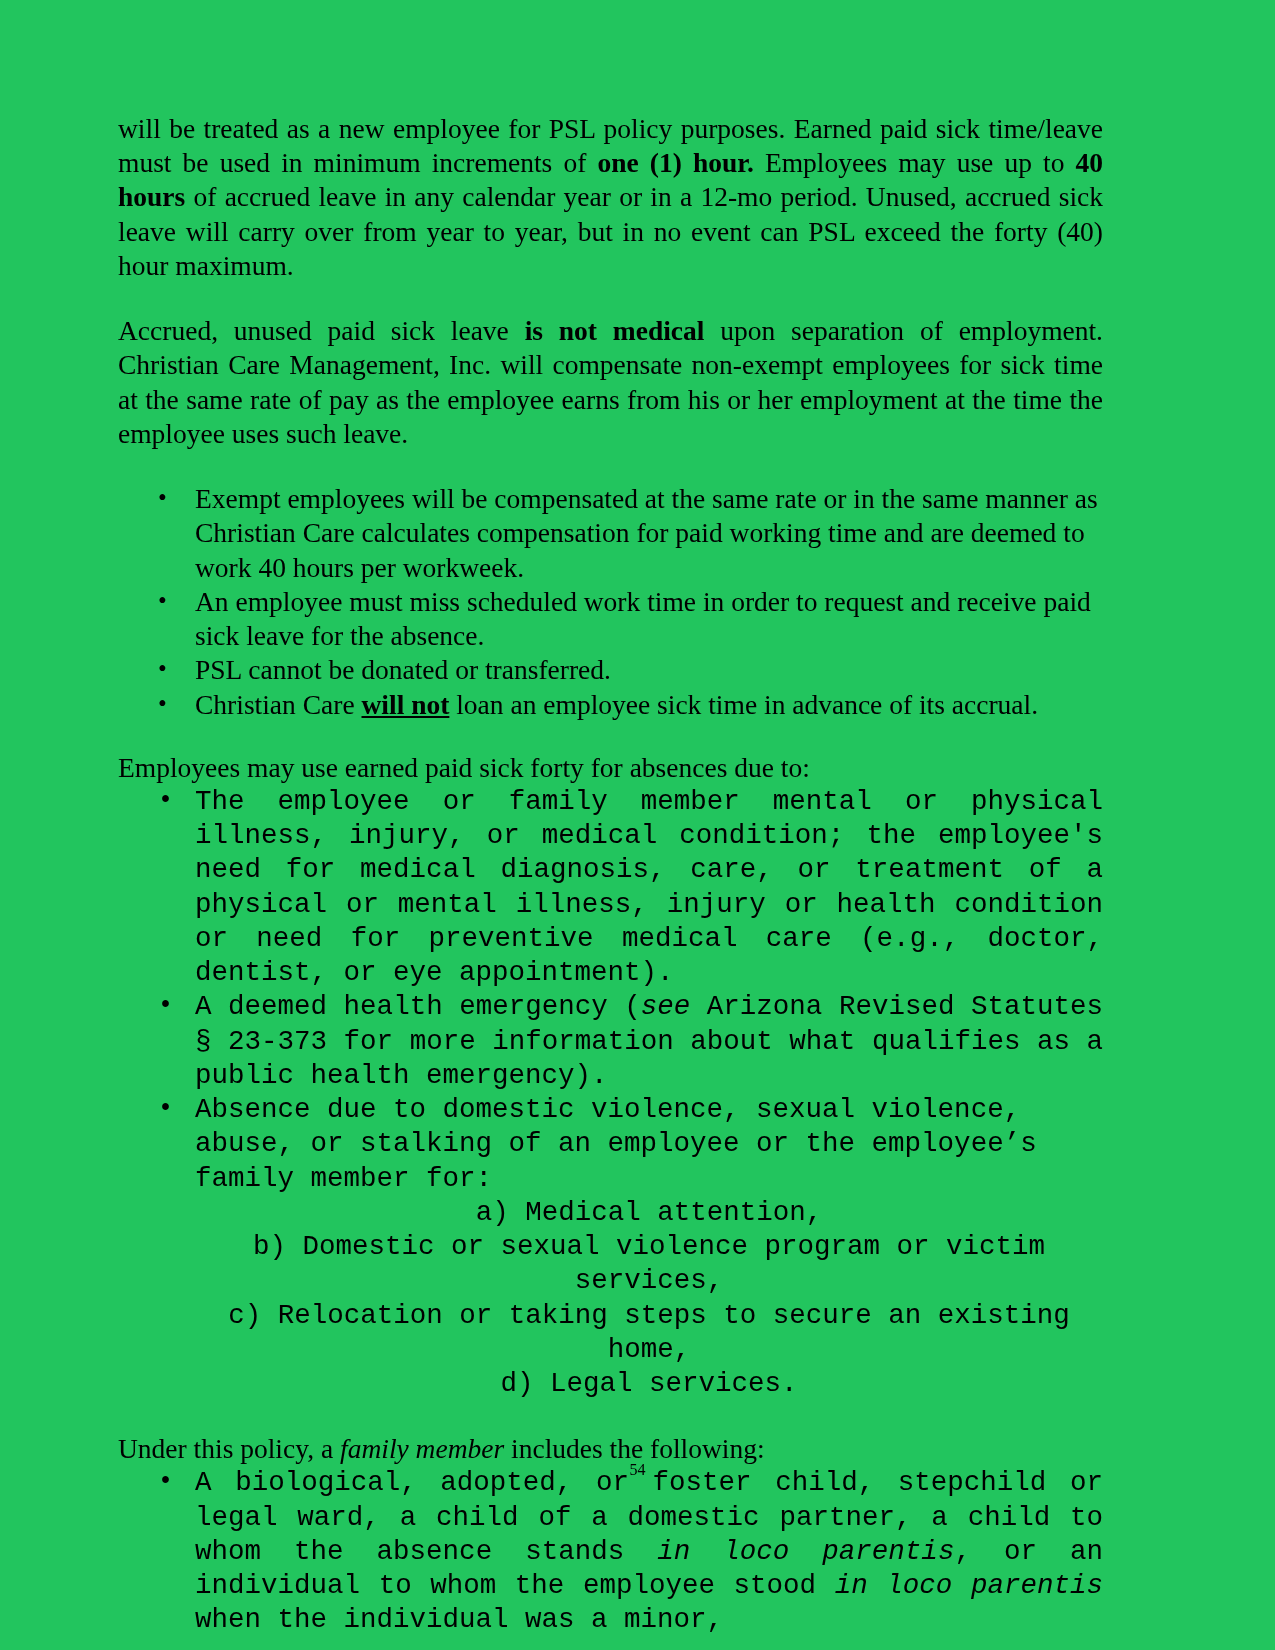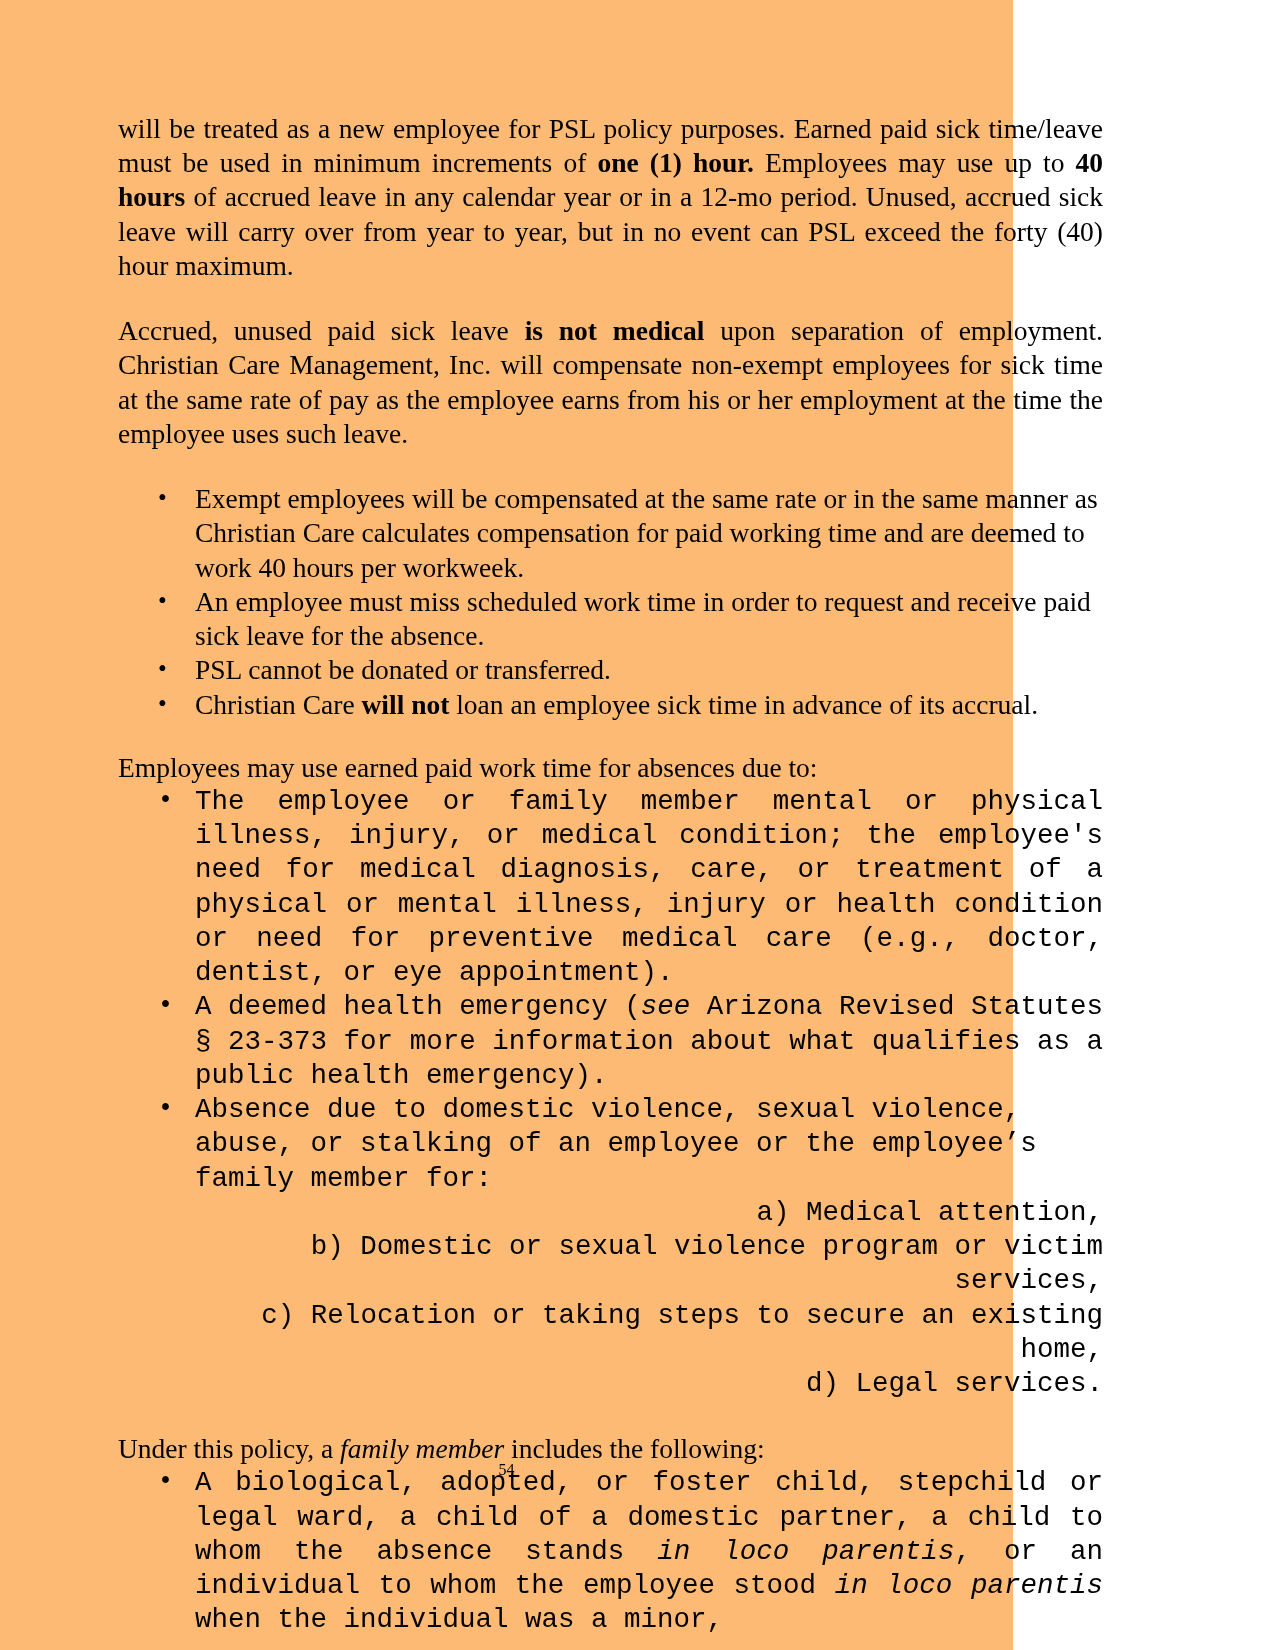--- a/index.html
+++ b/index.html
@@ -10,23 +10,23 @@
   }
   body {
     width: 1275px;
     height: 1650px;
     font-family: "Liberation Serif", "DejaVu Serif", serif;
     color: #000000;
     -webkit-font-smoothing: antialiased;
   }
   .page {
     position: relative;
-    width: 1013px;
+    width: 1275px;
     height: 1650px;
-    background: #fdba74;
+    background: #22c55e;
     box-sizing: border-box;
     padding: 112px 155px 0 118px;
   }
   .doc-body {
     width: 985px;
     font-size: 27.5px;
     line-height: 1.245;
   }
   p.para {
     margin: 0 0 0 0;
@@ -65,33 +65,34 @@
     left: 40px;
     top: 0;
     font-size: 25px;
     line-height: 1.31;
   }
   ul.bullets > li .li-text {
     display: block;
   }
   .sub-lines {
     display: block;
-    text-align: right;
+    text-align: center;
   }
   .sub-lines span.sub-line {
     display: block;
   }
   b, .bold {
     font-weight: bold;
   }
   i, .ital {
     font-style: italic;
   }
   .bold-underline {
     font-weight: bold;
+    text-decoration: underline;
   }
   .footer {
     position: absolute;
     left: 0;
     right: 0;
     top: 1462px;
     text-align: center;
     font-size: 16px;
     line-height: 1;
   }
@@ -123,21 +124,21 @@
       <li>
           <span class="li-text">PSL cannot be donated or transferred.</span>
         </li>
       <li>
           <span class="li-text"><span>Christian Care </span><span class="bold-underline">will not</span><span> loan an employee sick time in advance of its accrual.</span></span>
         </li>
     </ul>
 
     <div class="spacer-small"></div>
 
-    <p class="para left">Employees may use earned paid work time for absences due to:</p>
+    <p class="para left">Employees may use earned paid sick forty for absences due to:</p>
 
     <ul class="bullets justified">
       <li>
           <span class="li-text">The employee or family member mental or physical illness, injury, or medical condition; the employee's need for medical diagnosis, care, or treatment of a physical or mental illness, injury or health condition or need for preventive medical care (e.g., doctor, dentist, or eye appointment).</span>
         </li>
       <li>
           <span class="li-text"><span>A deemed health emergency (</span><i>see</i><span> Arizona Revised Statutes § 23-373 for more information about what qualifies as a public health emergency).</span></span>
         </li>
       <li>
           <span class="li-text last-line-nojustify"><span>Absence due to domestic violence, sexual violence, abuse, or stalking of an employee or the employee’s family member for:</span></span>

